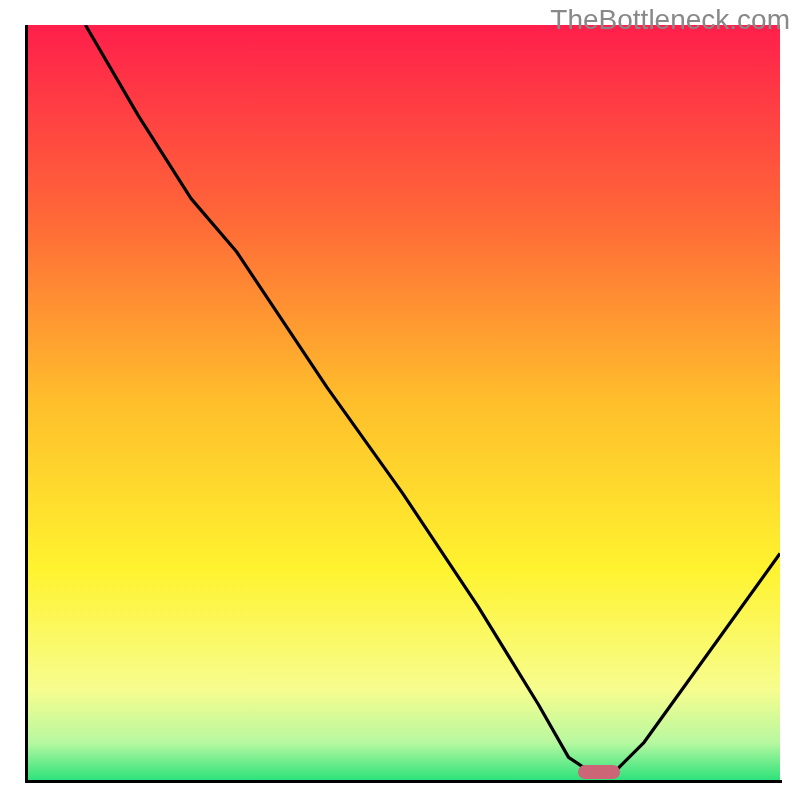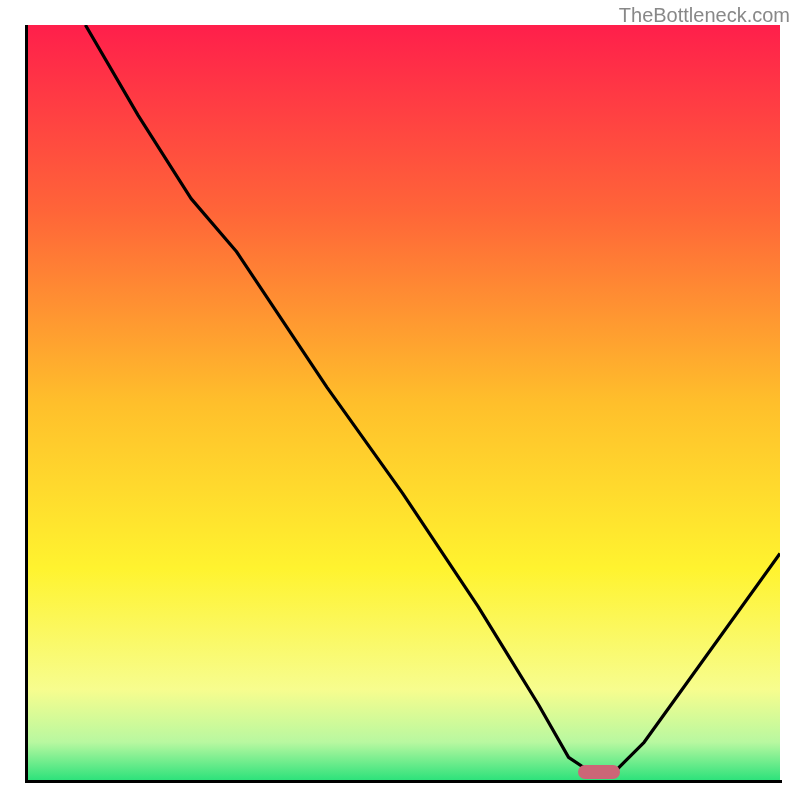--- a/index.html
+++ b/index.html
@@ -9,21 +9,21 @@
     height: 800px;
     background: #ffffff;
     font-family: Arial, sans-serif;
     position: relative;
   }
   .watermark {
     position: absolute;
     top: 4px;
     right: 10px;
     color: #888;
-    font-size: 20px;
+    font-size: 28px;
     font-weight: normal;
     z-index: 10;
   }
   .plot-area {
     position: absolute;
     left: 25px;
     top: 25px;
     width: 755px;
     height: 755px;
     overflow: hidden;

